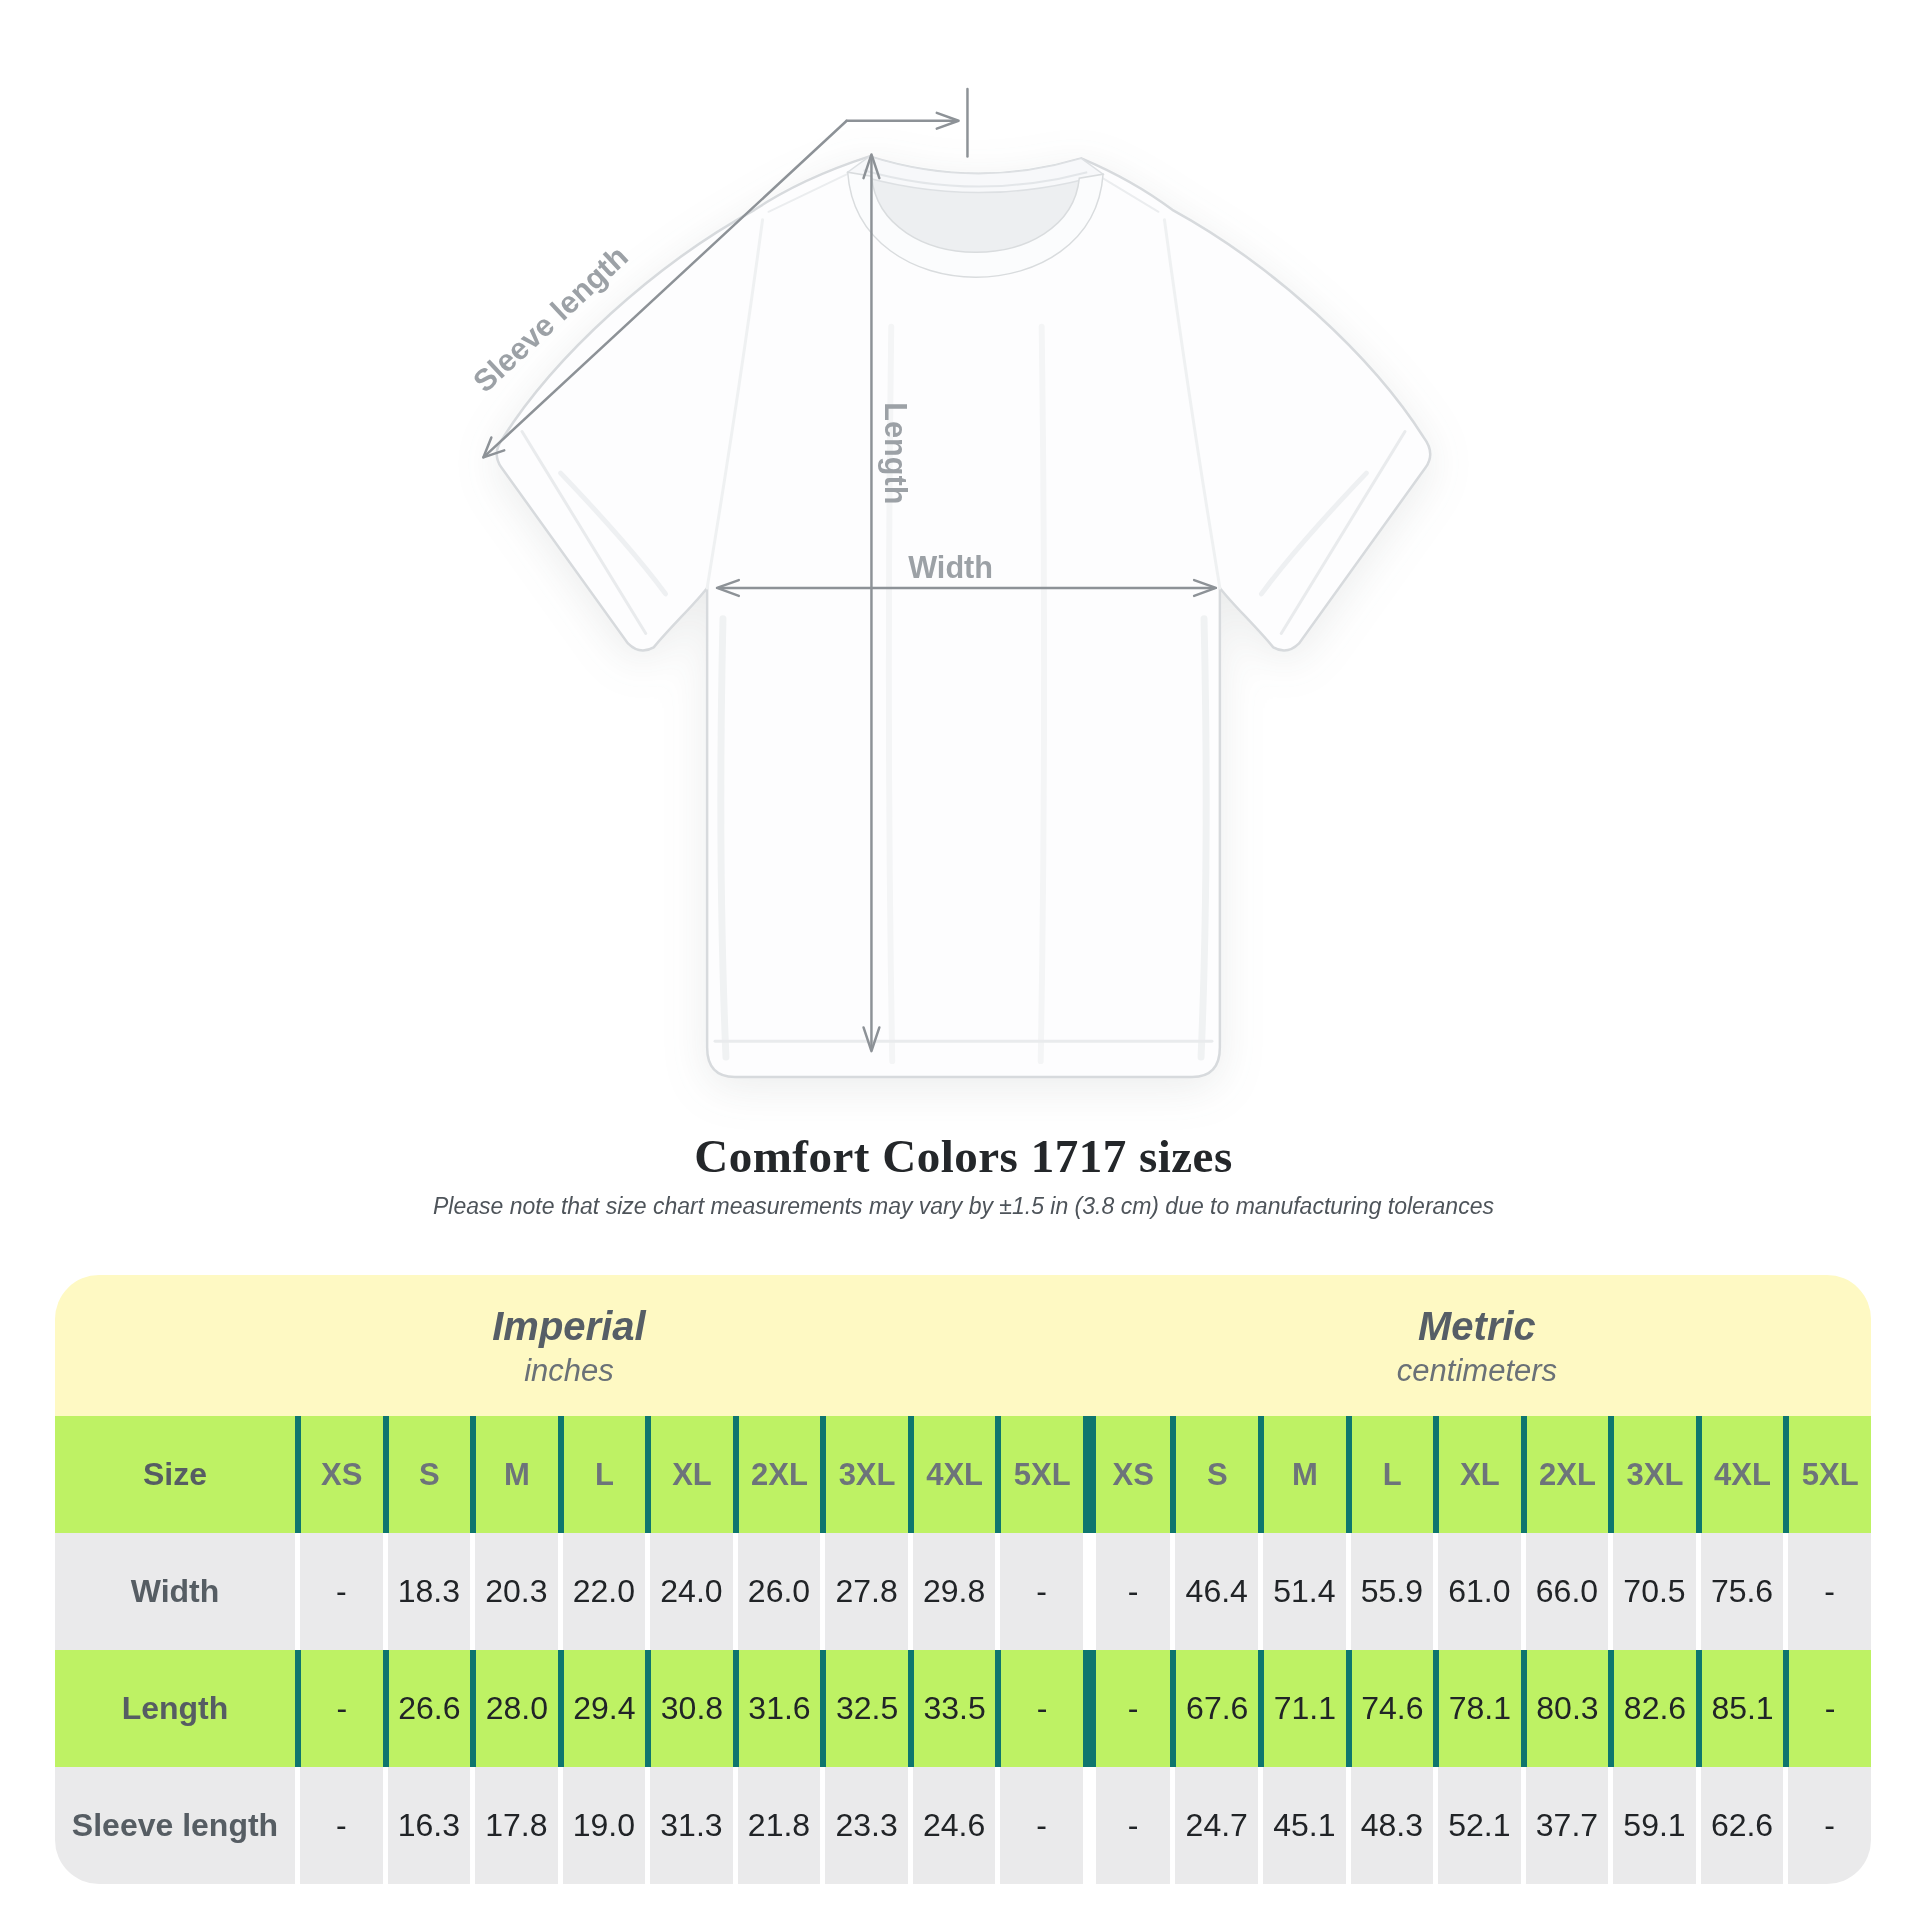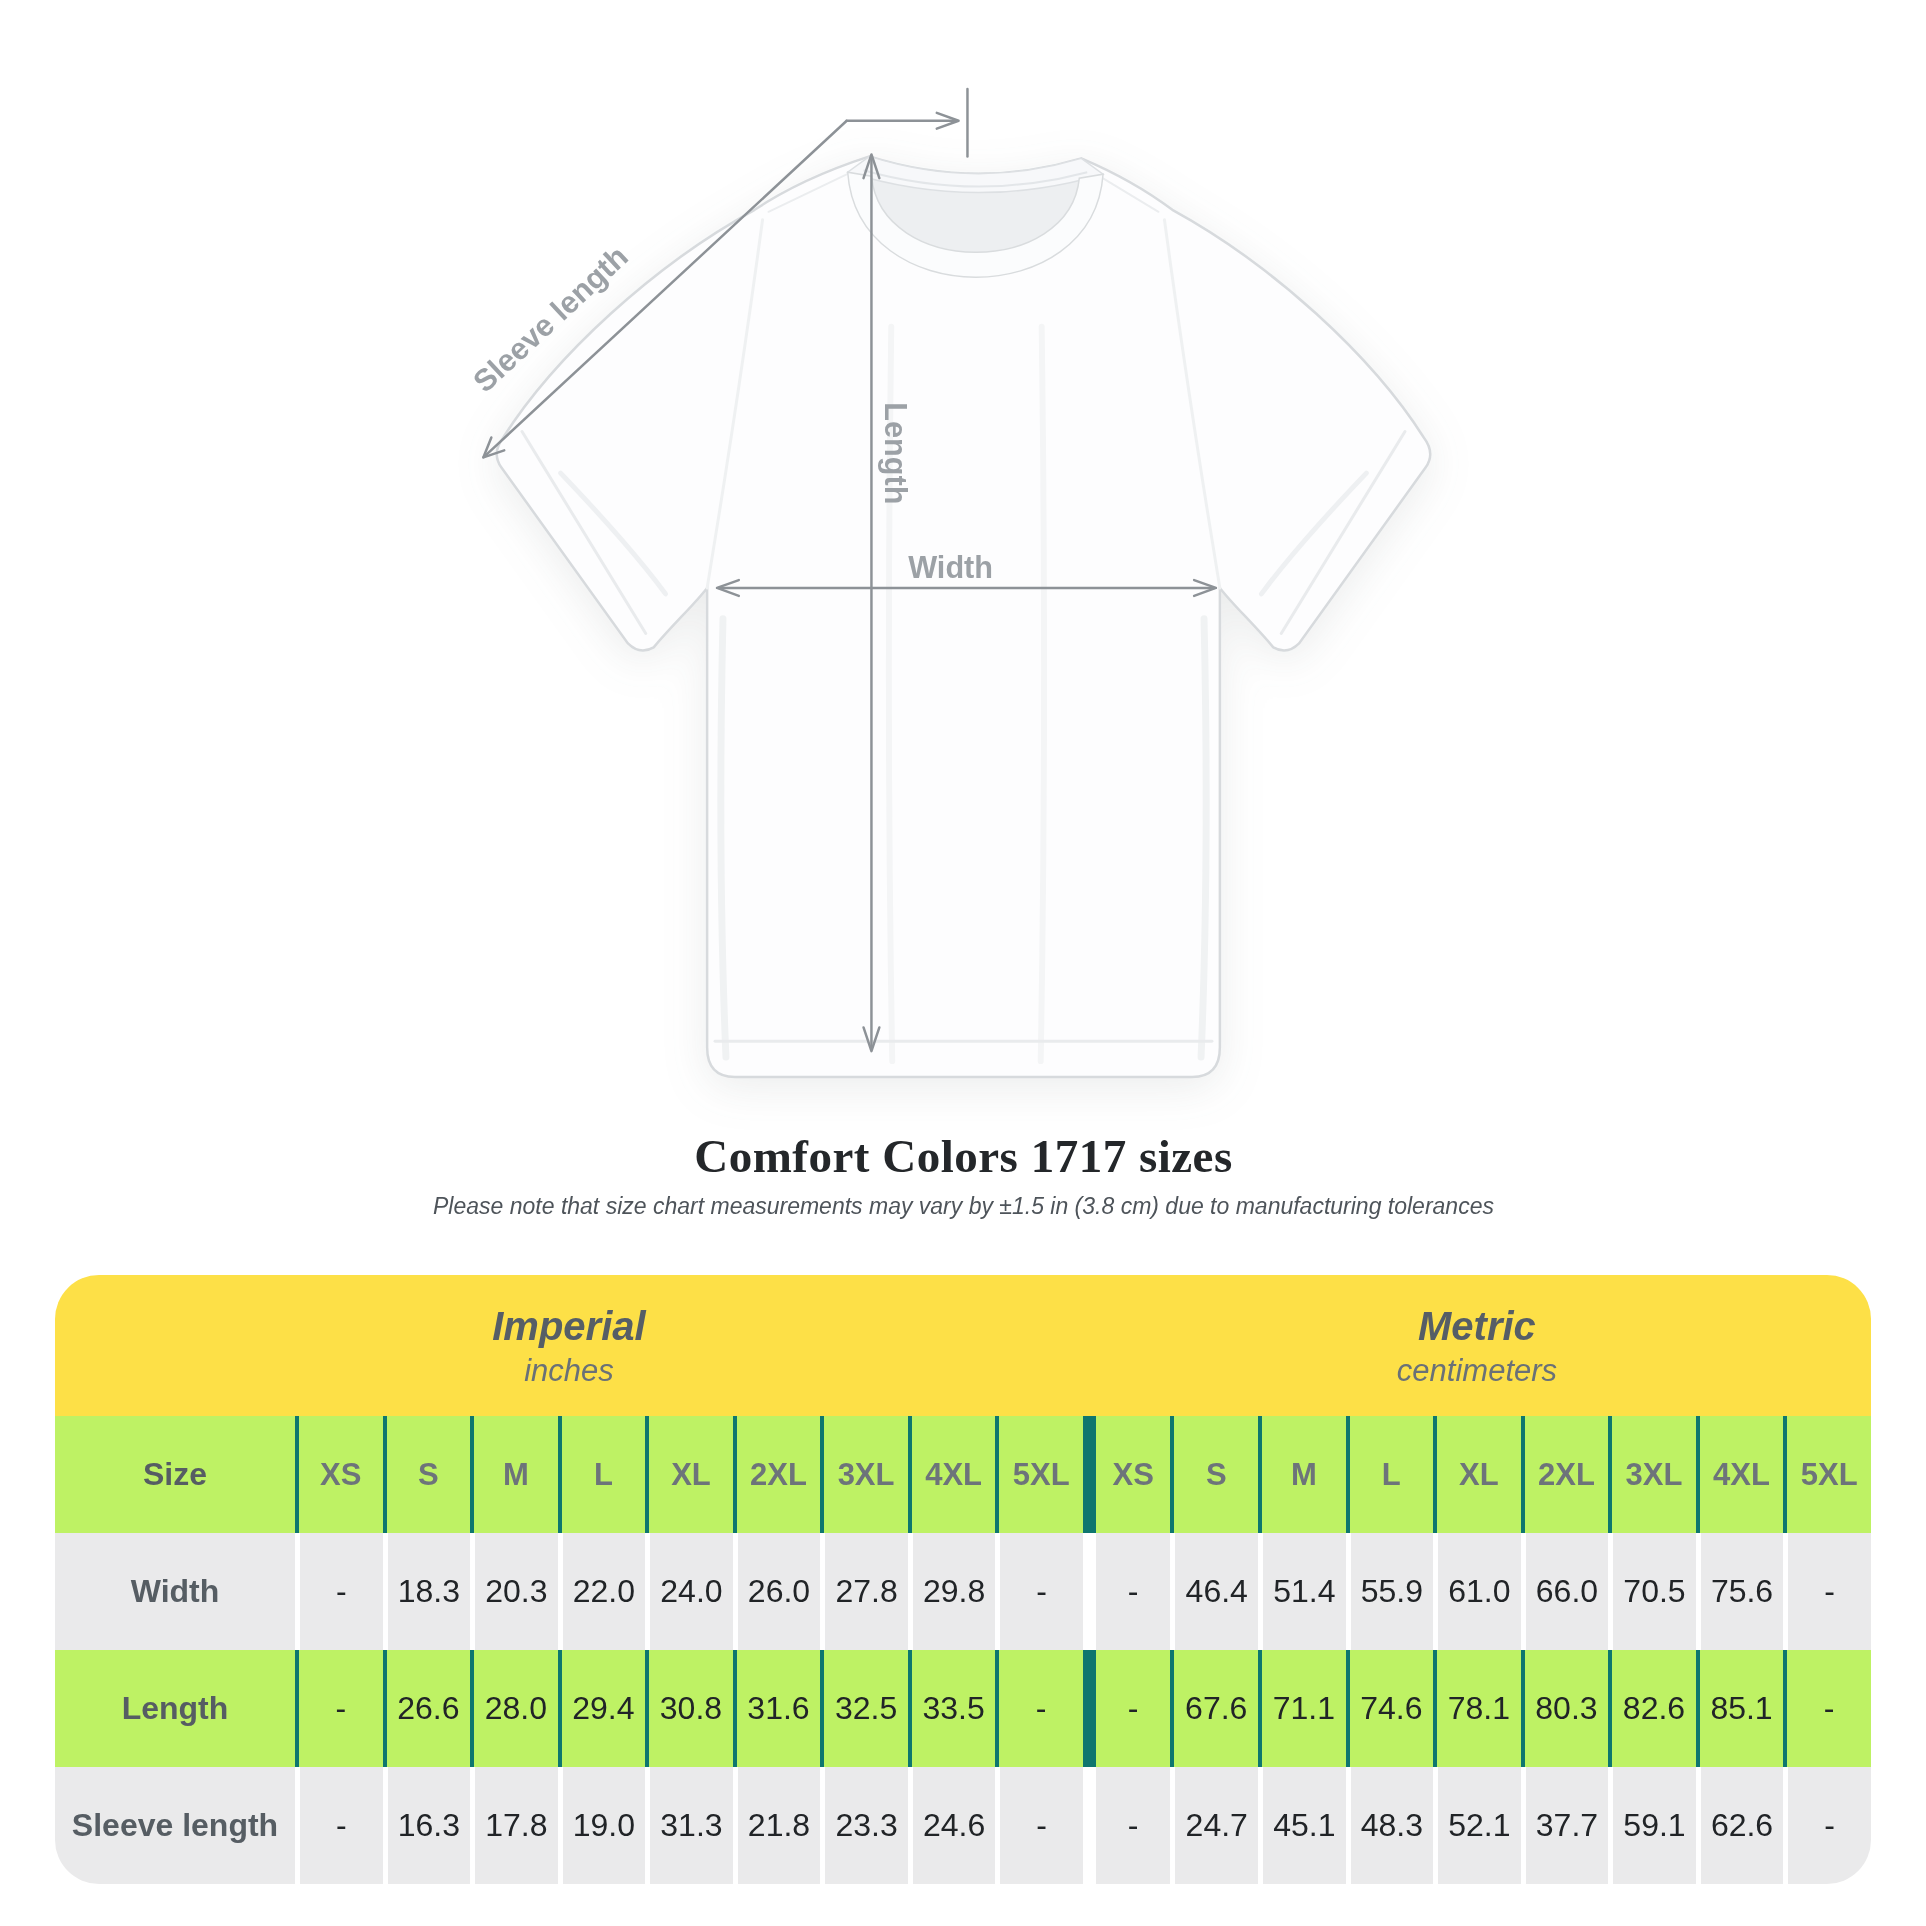--- a/index.html
+++ b/index.html
@@ -23,28 +23,28 @@
   }
   
   table.sizes{
     position:absolute;left:55px;top:1275px;width:1816px;height:608px;
     border-collapse:separate;border-spacing:0;table-layout:fixed;
   }
   col.c-size{width:240px;}
   tr{height:117px;}
   tr.band-row{height:141px;}
   td,th{padding:0;text-align:center;vertical-align:middle;font-weight:normal;}
-  .band{background:#fde047;}
+  .band{background:#fef9c3;}
   .band-imperial{border-radius:44px 0 0 0;}
   .band-metric{border-radius:0 44px 0 0;}
   .band .u{font-size:40px;font-weight:bold;font-style:italic;color:#565e66;line-height:1.15;}
   .band .s{font-size:31px;font-style:italic;color:#6a7177;margin-top:4px;}
   .rw{background:#bef264;}
   .rg{background:#eaeaeb;}
-  .rw .sep{border-left:4px solid #0f766e;}
+  .rw .sep{border-left:6px solid #0f766e;}
   .rg .sep{border-left:5px solid #ffffff;}
   .divider{border-left-width:13px !important;}
   .szh{font-size:31px;font-weight:bold;color:#6d747a;}
   .rowlab{font-size:32px;font-weight:bold;color:#565d63;}
   .val{font-size:32px;color:#212427;}
   tr.last .rowlab{border-radius:0 0 0 44px;}
   tr.last td:last-child{border-radius:0 0 44px 0;}
 </style>
 </head>
 <body>

